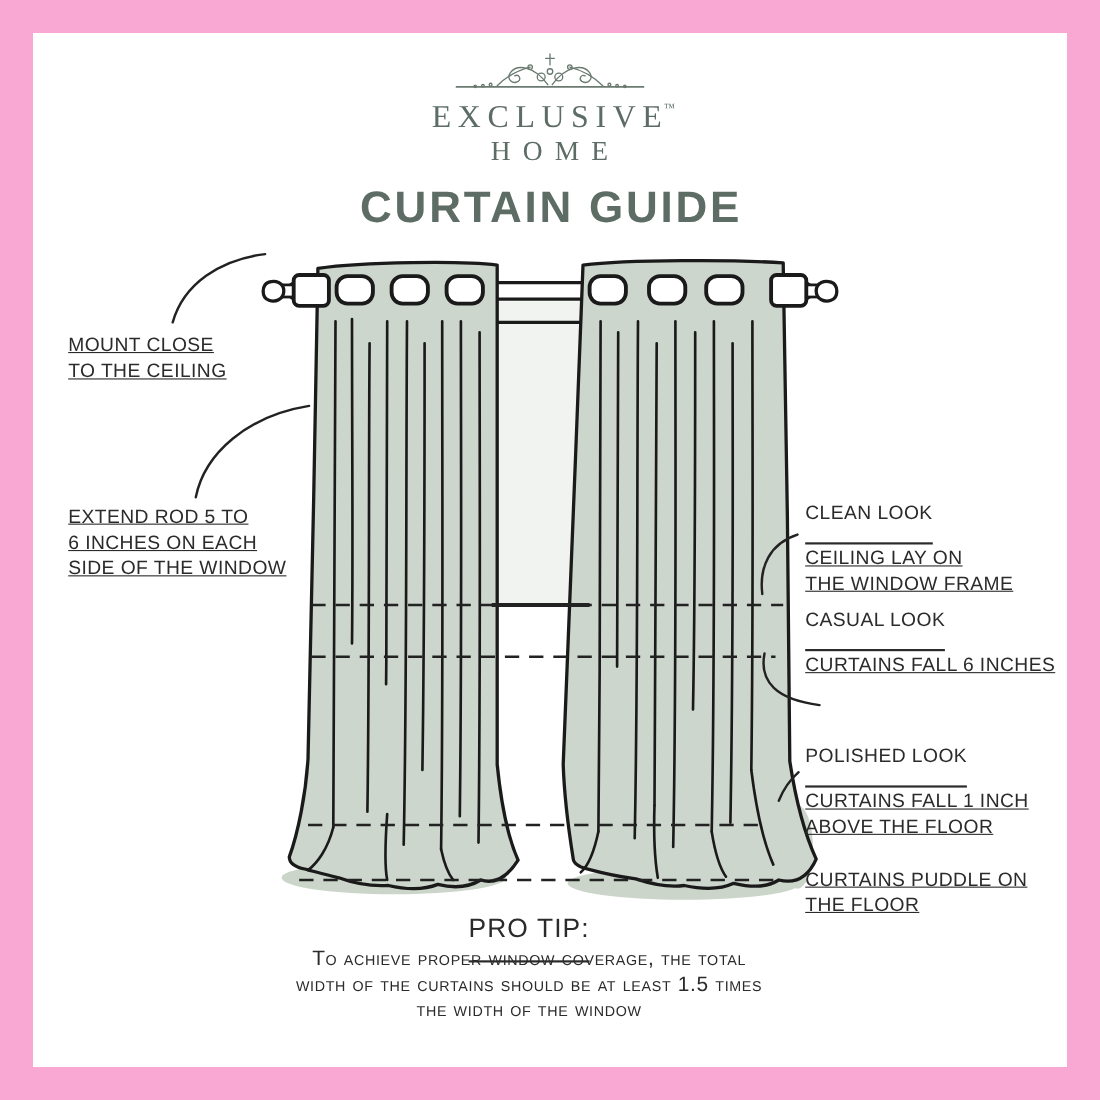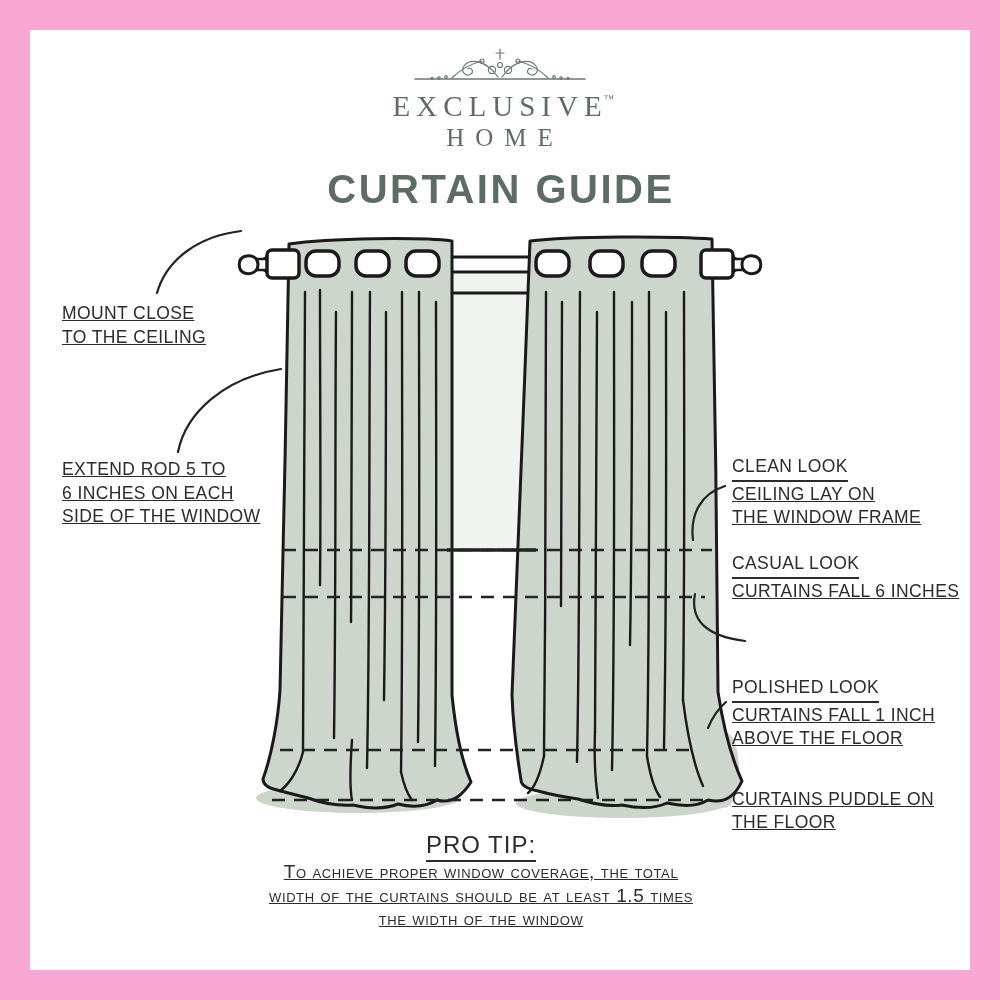--- a/index.html
+++ b/index.html
@@ -29,32 +29,31 @@
     position:absolute;left:0;top:167px;width:1002px;margin:0;text-align:center;
     font-size:40px;font-weight:bold;letter-spacing:2.5px;color:#5d6d65;
   }
   .note{
     position:absolute;
     font-size:17.5px;line-height:23.5px;letter-spacing:0.4px;
     color:#2b2b2b;white-space:nowrap;text-decoration:underline;
   }
   .nh{
     display:inline-block;
-    border-bottom:2px solid #2b2b2b;padding-bottom:1px;margin-bottom:1px;
+    border-bottom:2px solid #2b2b2b;padding-bottom:14px;margin-bottom:1px;
   }
   .protip-heading{
     position:absolute;left:0;top:831px;width:962px;text-align:center;
     font-size:24px;letter-spacing:1px;color:#2b2b2b;
   }
   .protip-heading .nh{border-bottom-width:2px;}
   .protip-body{
     position:absolute;left:131px;top:860px;width:700px;text-align:center;
     font-size:19px;line-height:23.5px;letter-spacing:0.6px;color:#2b2b2b;
     font-variant:small-caps;
-    text-decoration:underline;
   }
 </style>
 </head>
 <body>
 
 <div class="page">
   <div class="card"></div>
 
   <svg class="art" viewBox="0 0 1000 1000">
 

